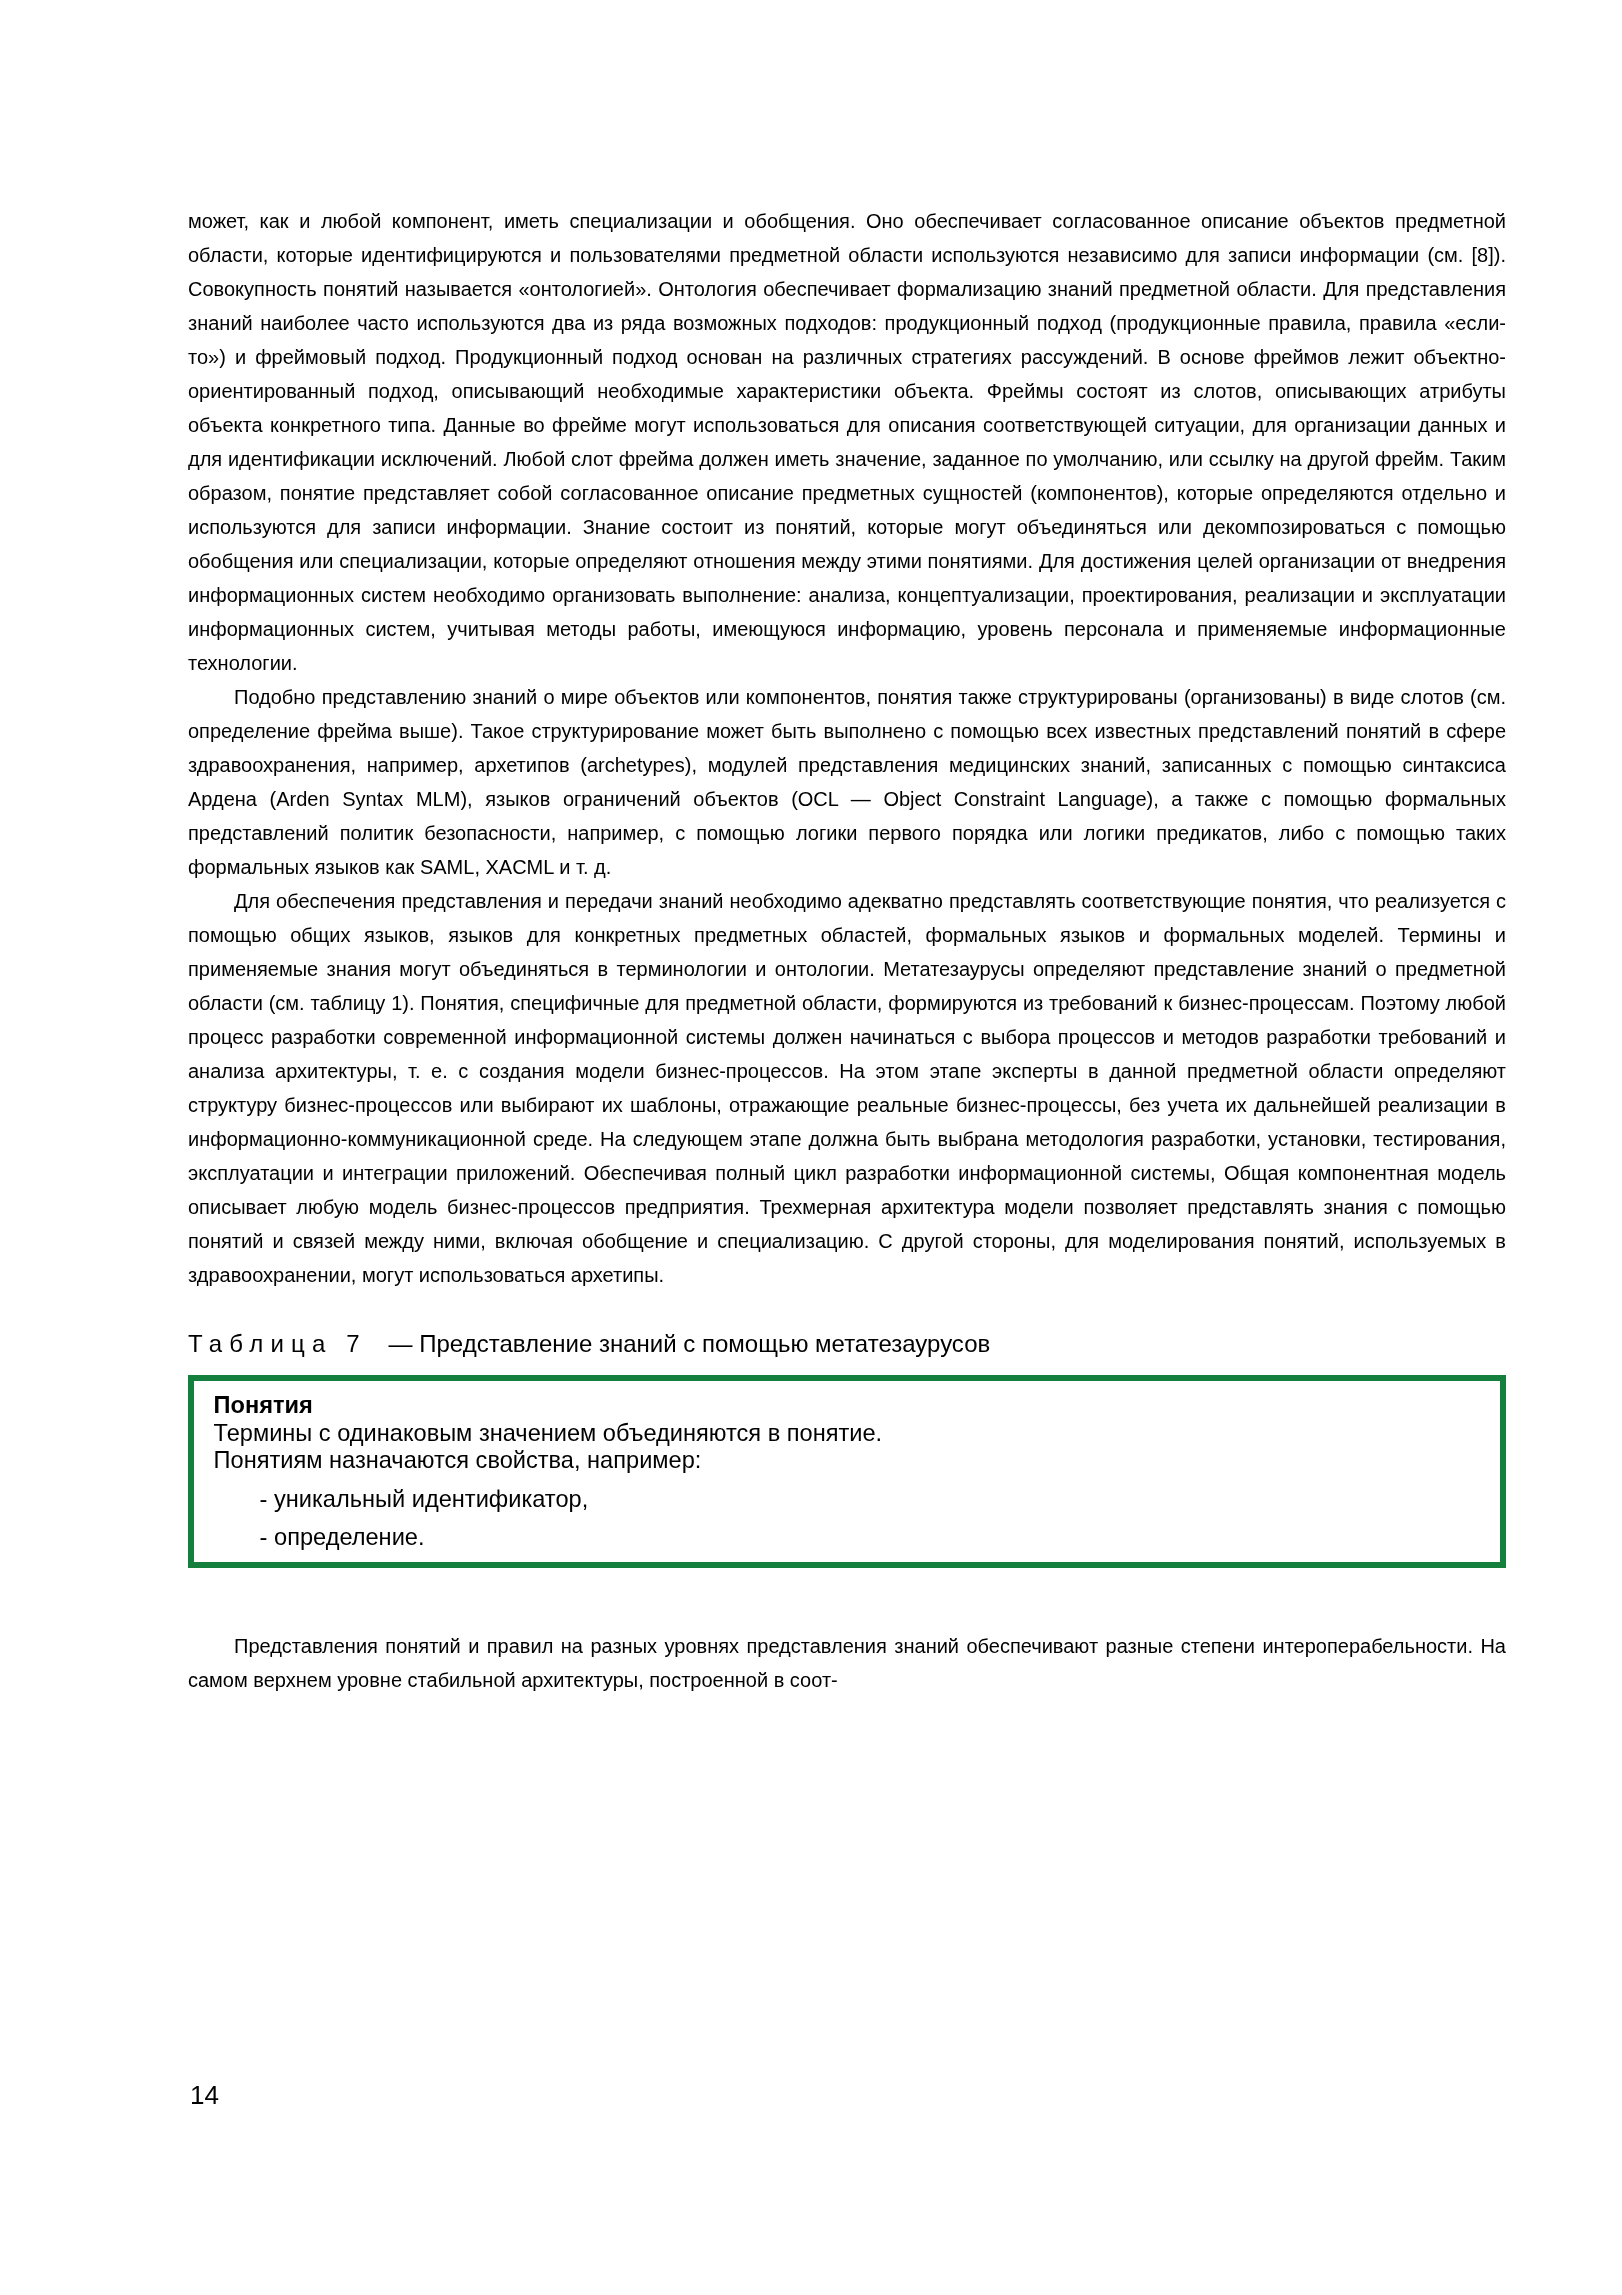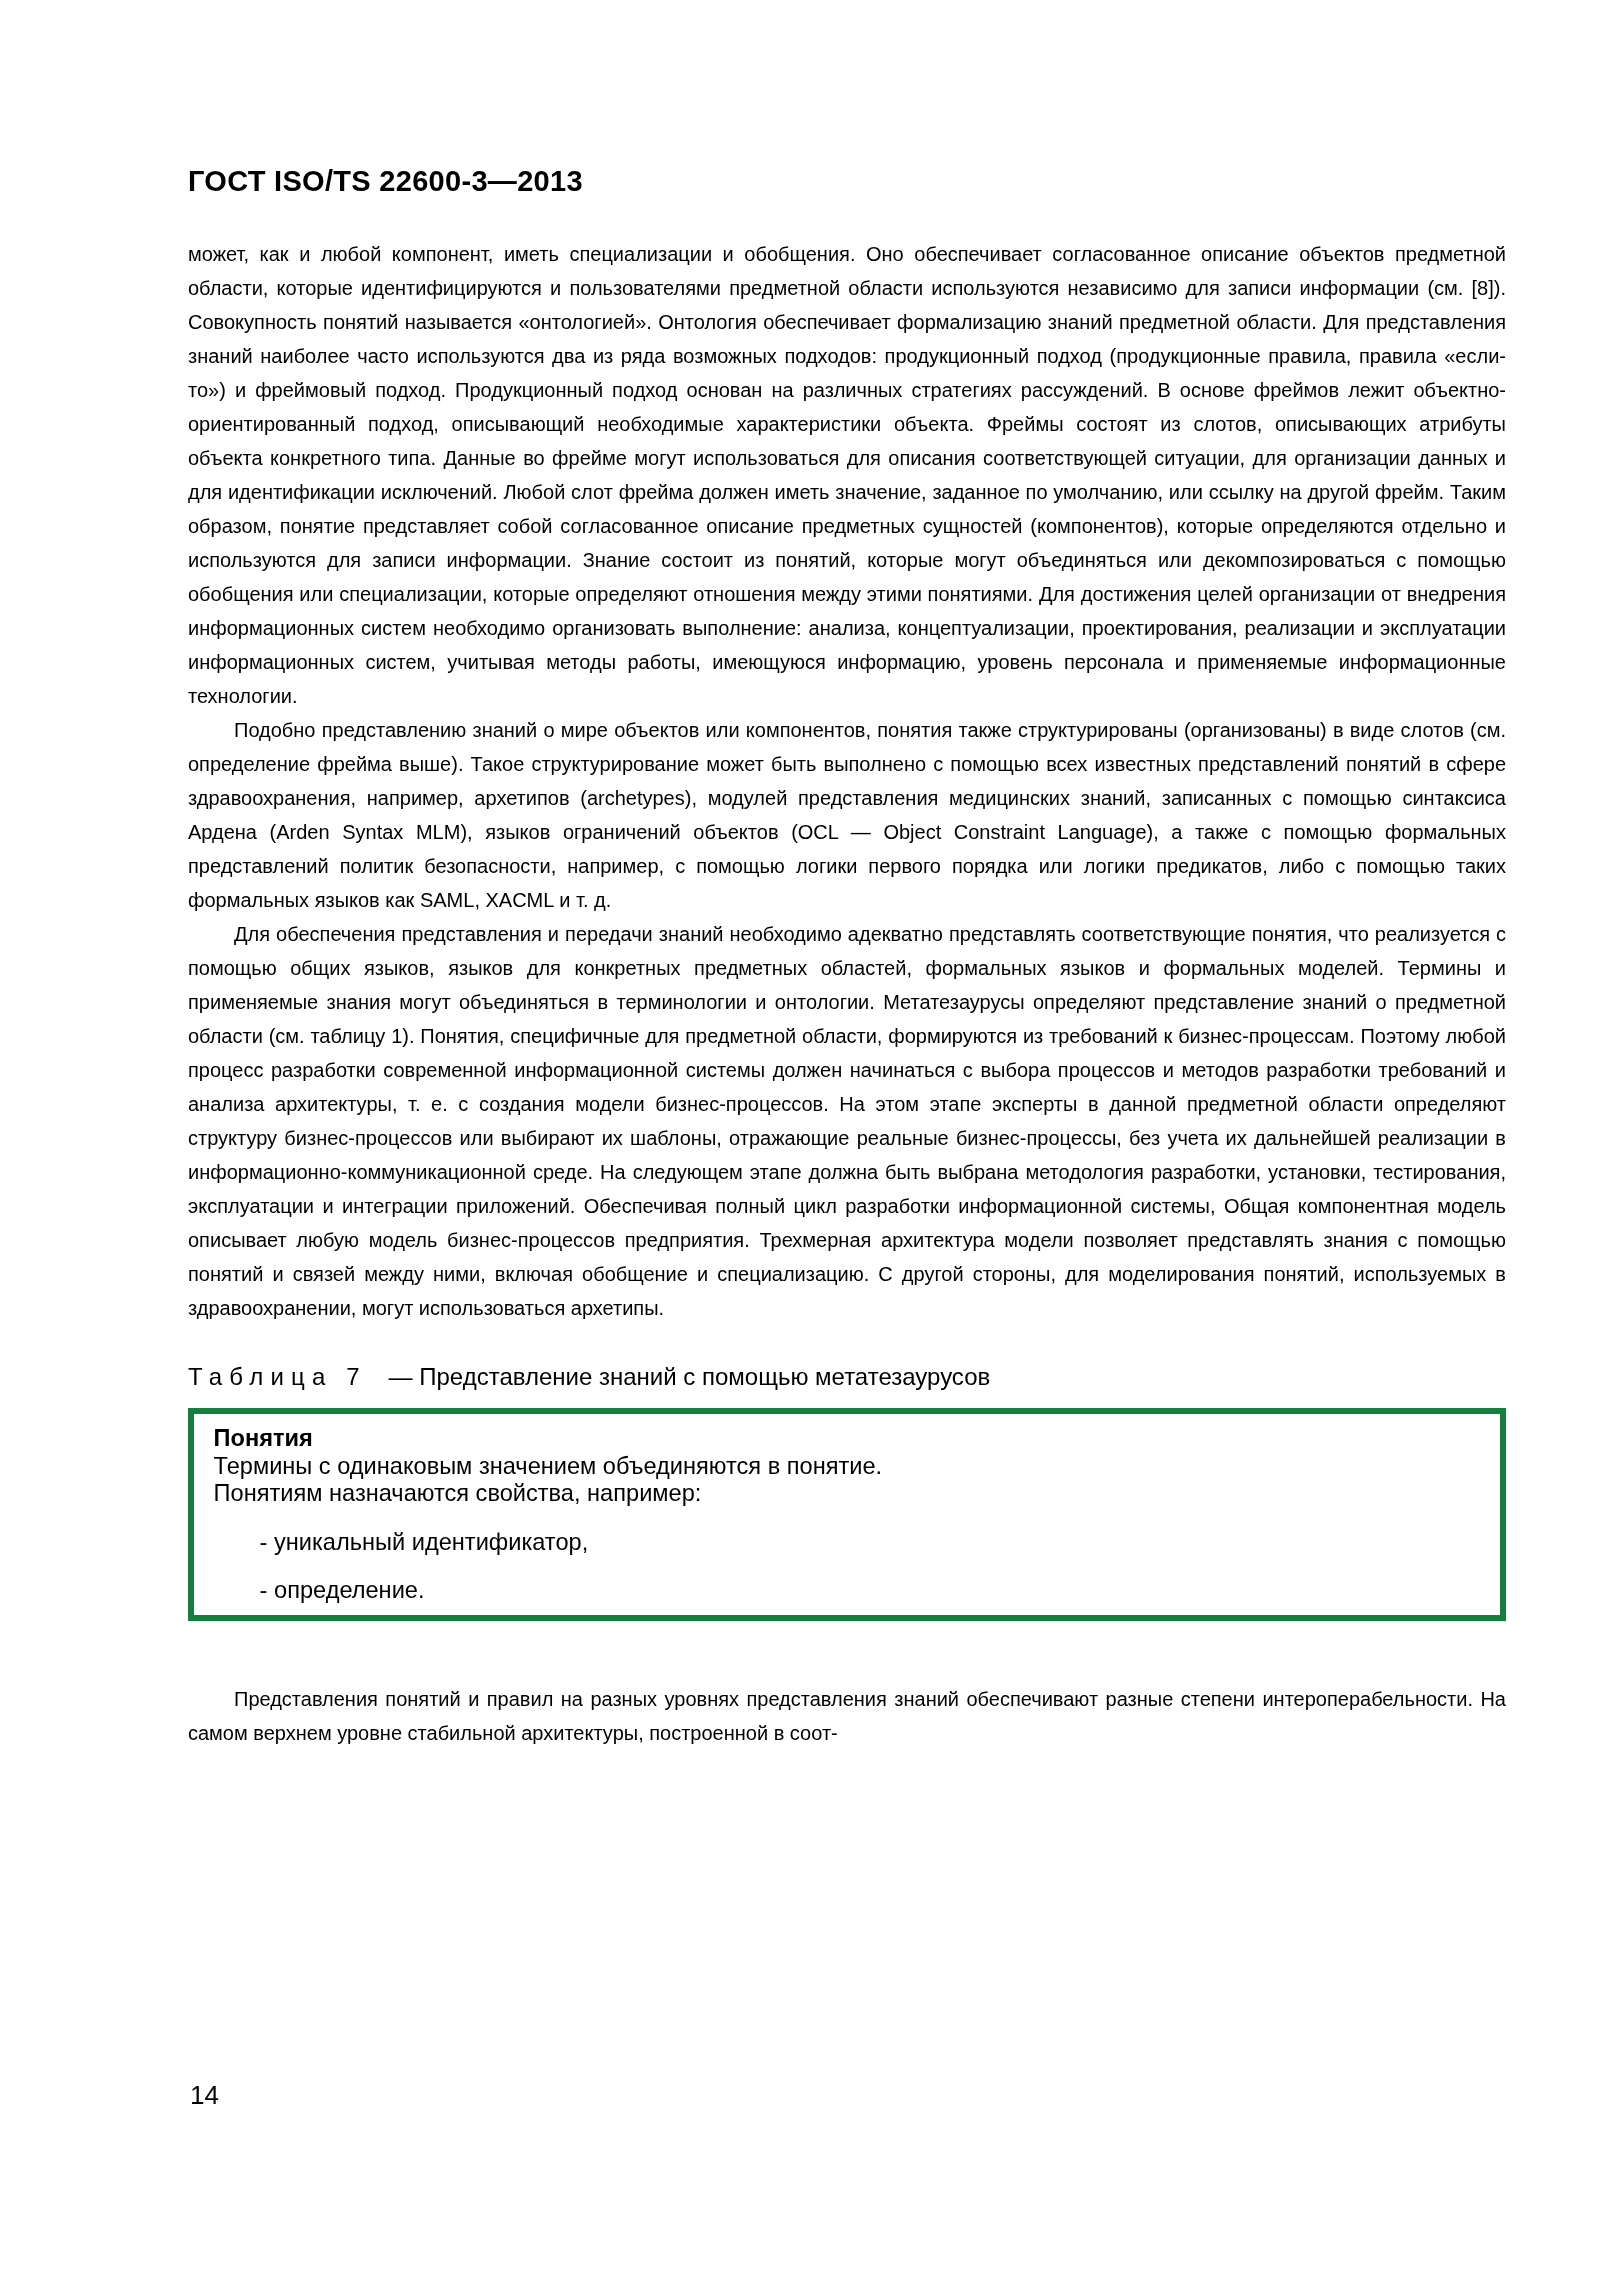--- a/index.html
+++ b/index.html
@@ -53,38 +53,37 @@
     border-collapse: collapse;
   }
   .kb-table td {
     border: 6px solid #15803d;
     padding: 11.8px 18.3px 10.5px 19.6px;
     font-size: 23.6px;
     line-height: 27.5px;
     vertical-align: top;
   }
   .cell-title { font-weight: bold; }
-  .cell-item { padding-left: 46px; margin-top: 21px; }
+  .cell-item { padding-left: 46px; margin-top: 11px; }
   .par-final { margin-top: 61px; }
   .page-number {
     position: absolute;
     left: 190px;
     top: 2080px;
     font-size: 26px;
     line-height: 30px;
     text-align: right;
   }
 </style>
 </head>
 <body>
 
 <div class="page">
   <div class="content">
 
-    <div class="doc-header">ГОСТ ISO/TS 22600-3—2013</div>
 
     <p class="body-par par-intro">может, как и любой компонент, иметь специализации и обобщения. Оно обеспечивает согласованное описание объектов предметной области, которые идентифицируются и пользователями предметной области используются независимо для записи информации (см. [8]). Совокупность понятий называется «онтологией». Онтология обеспечивает формализацию знаний предметной области. Для представления знаний наиболее часто используются два из ряда возможных подходов: продукционный подход (продукционные правила, правила «если-то») и фреймовый подход. Продукционный подход основан на различных стратегиях рассуждений. В основе фреймов лежит объектно-ориентированный подход, описывающий необходимые характеристики объекта. Фреймы состоят из слотов, описывающих атрибуты объекта конкретного типа. Данные во фрейме могут использоваться для описания соответствующей ситуации, для организации данных и для идентификации исключений. Любой слот фрейма должен иметь значение, заданное по умолчанию, или ссылку на другой фрейм. Таким образом, понятие представляет собой согласованное описание предметных сущностей (компонентов), которые определяются отдельно и используются для записи информации. Знание состоит из понятий, которые могут объединяться или декомпозироваться с помощью обобщения или специализации, которые определяют отношения между этими понятиями. Для достижения целей организации от внедрения информационных систем необходимо организовать выполнение: анализа, концептуализации, проектирования, реализации и эксплуатации информационных систем, учитывая методы работы, имеющуюся информацию, уровень персонала и применяемые информационные технологии.</p>
 
     <p class="body-par indent">Подобно представлению знаний о мире объектов или компонентов, понятия также структурированы (организованы) в виде слотов (см. определение фрейма выше). Такое структурирование может быть выполнено с помощью всех известных представлений понятий в сфере здравоохранения, например, архетипов (archetypes), модулей представления медицинских знаний, записанных с помощью синтаксиса Ардена (Arden Syntax MLM), языков ограничений объектов (OCL — Object Constraint Language), а также с помощью формальных представлений политик безопасности, например, с помощью логики первого порядка или логики предикатов, либо с помощью таких формальных языков как SAML, XACML и т. д.</p>
 
 
     <p class="body-par indent">Для обеспечения представления и передачи знаний необходимо адекватно представлять соответствующие понятия, что реализуется с помощью общих языков, языков для конкретных предметных областей, формальных языков и формальных моделей. Термины и применяемые знания могут объединяться в терминологии и онтологии. Метатезаурусы определяют представление знаний о предметной области (см. таблицу 1). Понятия, специфичные для предметной области, формируются из требований к бизнес-процессам. Поэтому любой процесс разработки современной информационной системы должен начинаться с выбора процессов и методов разработки требований и анализа архитектуры, т. е. с создания модели бизнес-процессов. На этом этапе эксперты в данной предметной области определяют структуру бизнес-процессов или выбирают их шаблоны, отражающие реальные бизнес-процессы, без учета их дальнейшей реализации в информационно-коммуникационной среде. На следующем этапе должна быть выбрана методология разработки, установки, тестирования, эксплуатации и интеграции приложений. Обеспечивая полный цикл разработки информационной системы, Общая компонентная модель описывает любую модель бизнес-процессов предприятия. Трехмерная архитектура модели позволяет представлять знания с помощью понятий и связей между ними, включая обобщение и специализацию. С другой стороны, для моделирования понятий, используемых в здравоохранении, могут использоваться архетипы.</p>
 
     <div class="table-caption">
       <span class="caption-label">Таблица 7</span>

